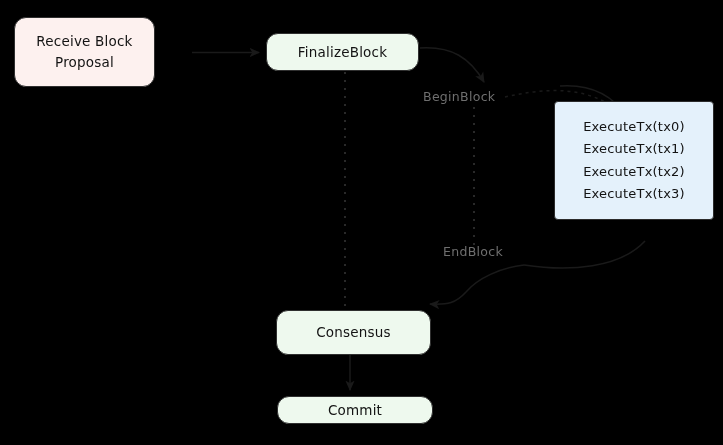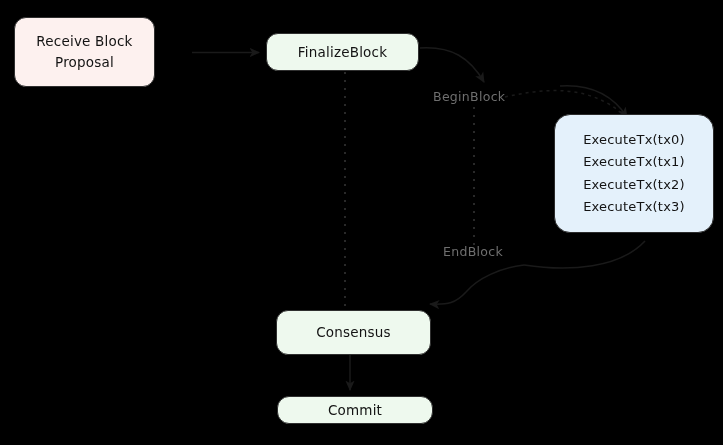--- a/index.html
+++ b/index.html
@@ -42,41 +42,41 @@
   .node-green { background: #eef9ee; border-color: #2f2f2f; }
   .node-blue  { background: #e4f1fb; border-color: #2b2b2b; }
 
   #node-receive-block-proposal {
     left: 14px; top: 17px; width: 141px; height: 70px; align-items: center;
   }
   #node-finalize-block {
     left: 266px; top: 33px; width: 153px; height: 38px;
   }
   #node-execute-tx {
-    left: 554px; top: 114px; width: 160px; height: 119px;
-    border-radius: 16px;
+    left: 554px; top: 101px; width: 160px; height: 119px;
+    border-radius: 4px;
     font-size: 13px;
     line-height: 1.72;
   }
   #node-consensus {
     left: 276px; top: 310px; width: 155px; height: 45px;
   }
   #node-commit {
     left: 277px; top: 396px; width: 156px; height: 28px;
   }
   .edge-label {
     position: absolute;
     color: #6f6f6f;
     font-family: "DejaVu Sans", sans-serif;
     font-size: 12.5px;
     letter-spacing: 0.3px;
     white-space: nowrap;
     z-index: 4;
   }
-  #label-begin-block { left: 423px; top: 89px; margin-left: 10px; }
+  #label-begin-block { left: 423px; top: 89px; }
   #label-end-block   { left: 443px; top: 244px; }
 </style>
 </head>
 <body>
 
 <svg id="canvas" viewBox="0 0 723 445" xmlns="http://www.w3.org/2000/svg">
   <defs>
     <marker id="arrowEnd" viewBox="0 0 10 10" refX="9" refY="5" markerWidth="7" markerHeight="7" orient="auto-start-reverse">
       <path d="M 0 0.6 L 10 5 L 0 9.4 L 2.6 5 Z" fill="#1a1a1a"></path>
     </marker>

